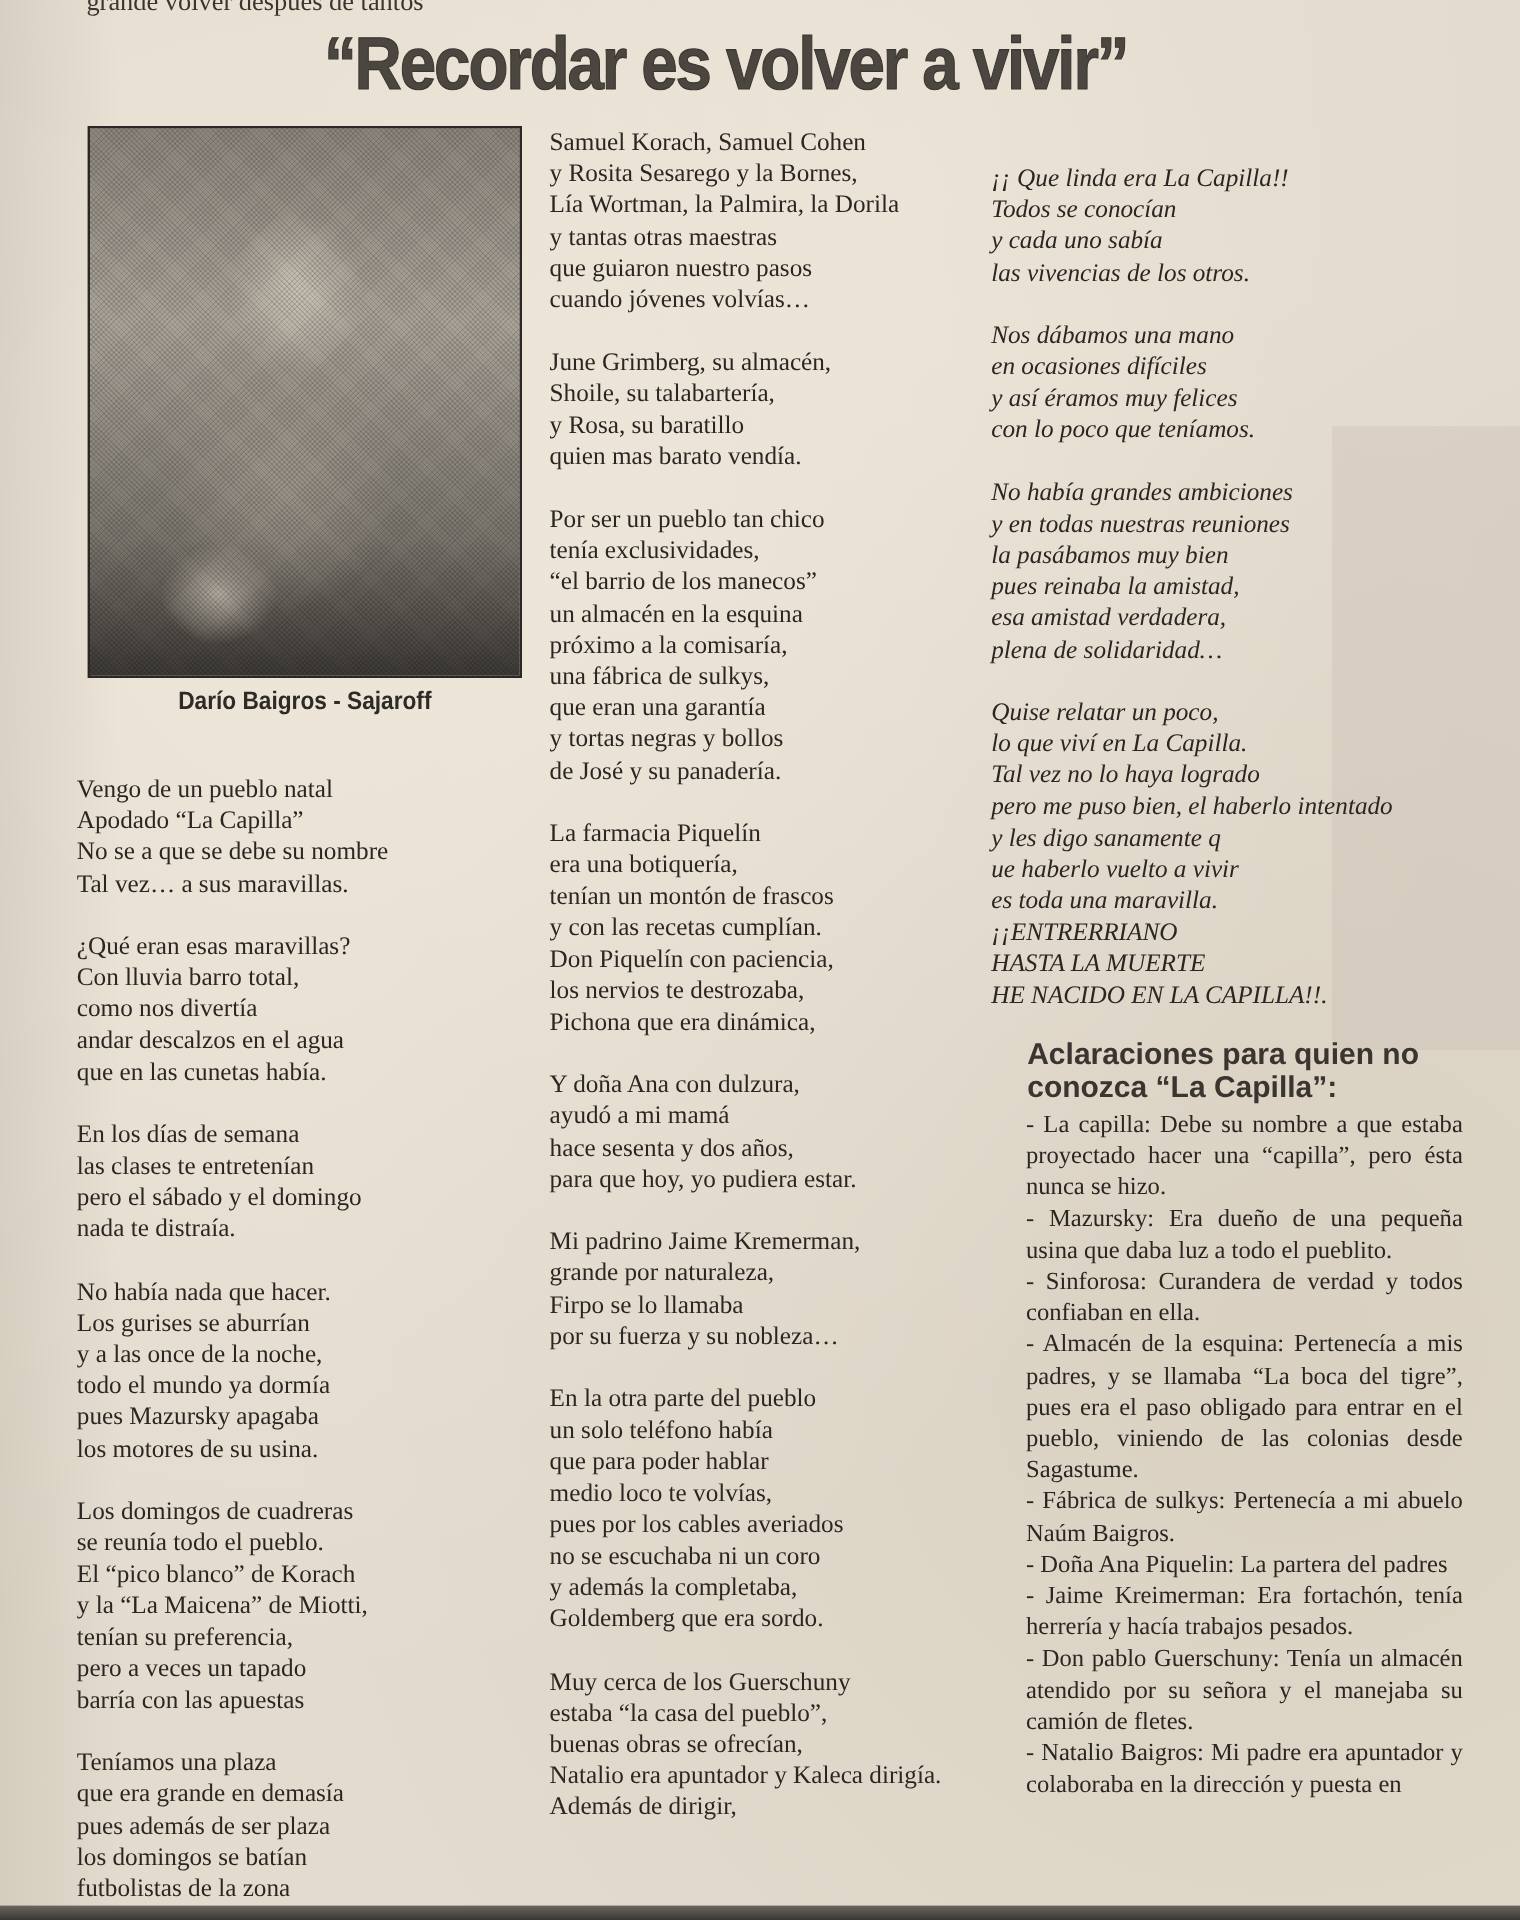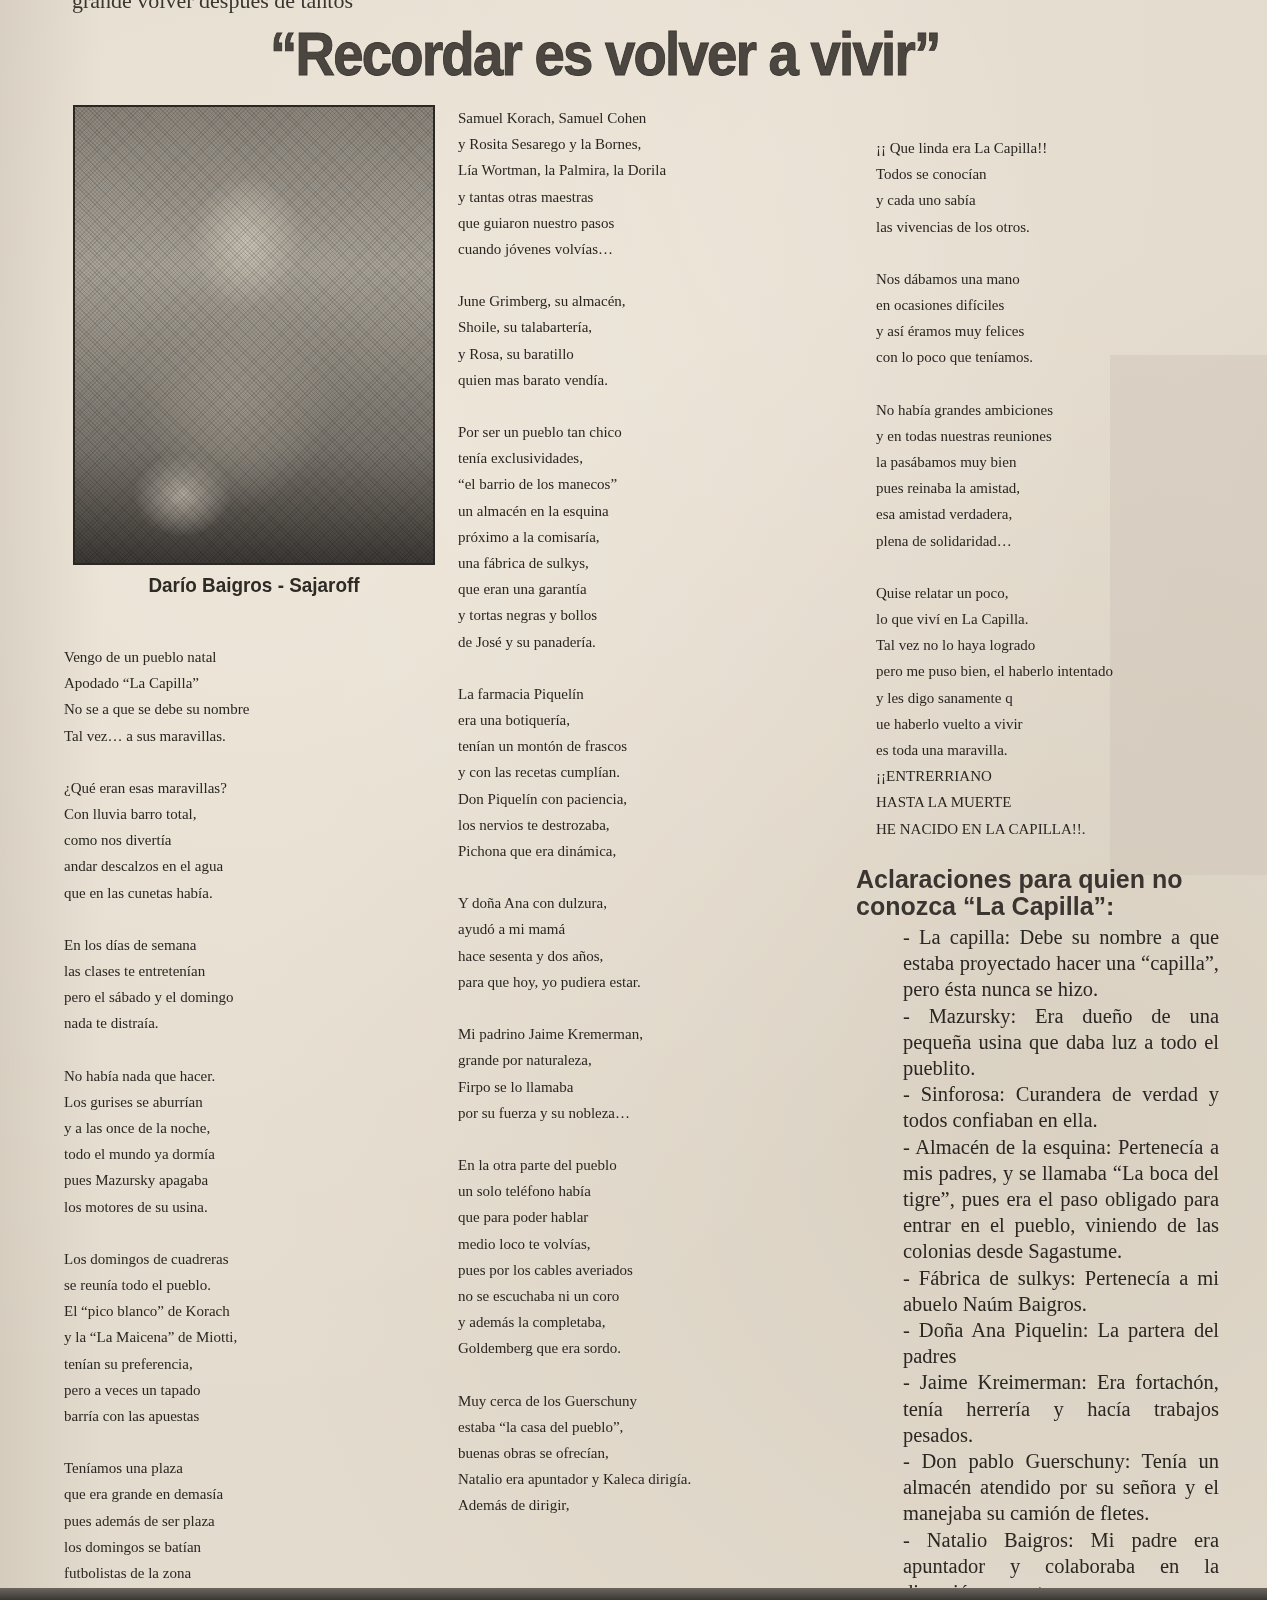--- a/index.html
+++ b/index.html
@@ -48,38 +48,38 @@
       background-image: repeating-linear-gradient(45deg, rgba(0,0,0,0.12) 0 1px, transparent 1px 3px),
                         repeating-linear-gradient(-45deg, rgba(0,0,0,0.10) 0 1px, transparent 1px 3px);
     }
     .caption {
       position: absolute; left: 73px; top: 573px; width: 362px; text-align: center;
       font-family: "Liberation Sans", "DejaVu Sans", sans-serif;
       font-weight: 700; font-size: 21px; color: #2e2a26;
       transform: scaleX(0.9);
     }
     .col {
-      position: absolute; font-size: 15px; line-height: 26.2px; color: #2a2622;
+      position: absolute; font-size: 21px; line-height: 26.2px; color: #2a2622;
     }
     .col .stanza { margin-bottom: 26px; }
     .col .line { display: block; white-space: nowrap; }
     .col-1 { left: 64px; top: 644px; width: 380px; }
     .col-2 { left: 458px; top: 105px; width: 380px; }
-    .col-3 { left: 876px; top: 135px; width: 380px; }
+    .col-3 { left: 826px; top: 135px; width: 380px; font-style: italic; }
     .notes-title {
       position: absolute; left: 856px; top: 866px; width: 340px;
       font-family: "Liberation Sans", "DejaVu Sans", sans-serif;
       font-weight: 700; font-size: 25px; line-height: 27px; color: #3a3530;
       text-underline-offset: 3px;
     }
     .notes {
       position: absolute; left: 855px; top: 924px; width: 364px;
       font-size: 20.5px; line-height: 26.2px; text-align: justify; color: #2a2622;
     }
-    .notes .note { display: block; margin-left: 48px; }
+    .notes .note { display: block; }
     .bottom-band {
       position: absolute; left: 0; top: 1588px; width: 1267px; height: 12px;
       background: linear-gradient(to bottom, #6a655e, #3a3733);
     }
   </style>
 </head>
 <body>
 
 <div class="left-shade"></div>
 <div class="ghost-block"></div>

